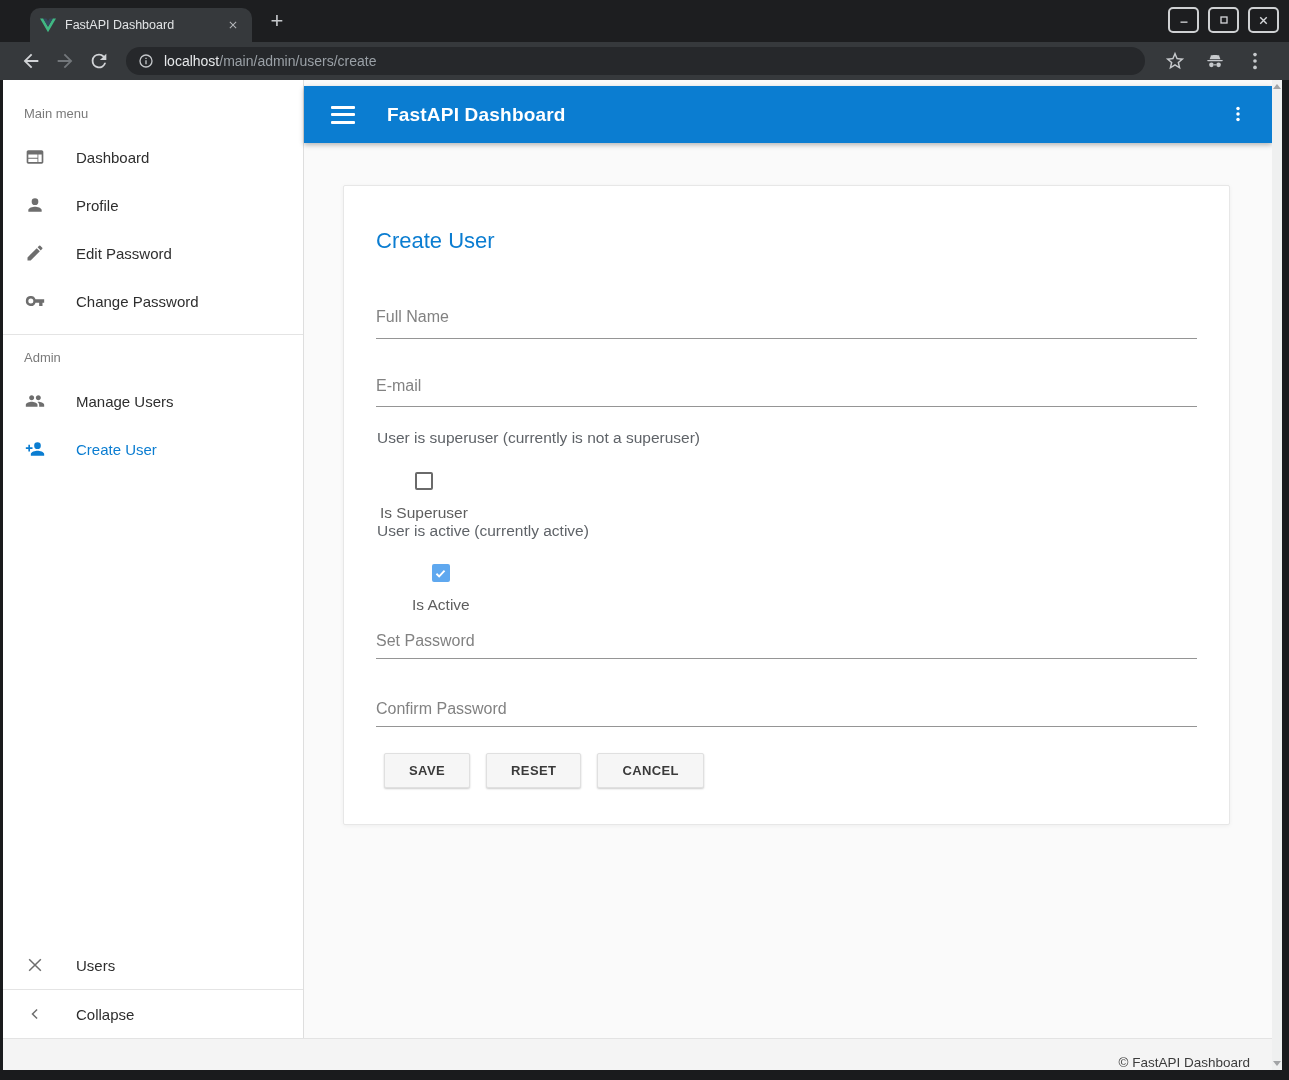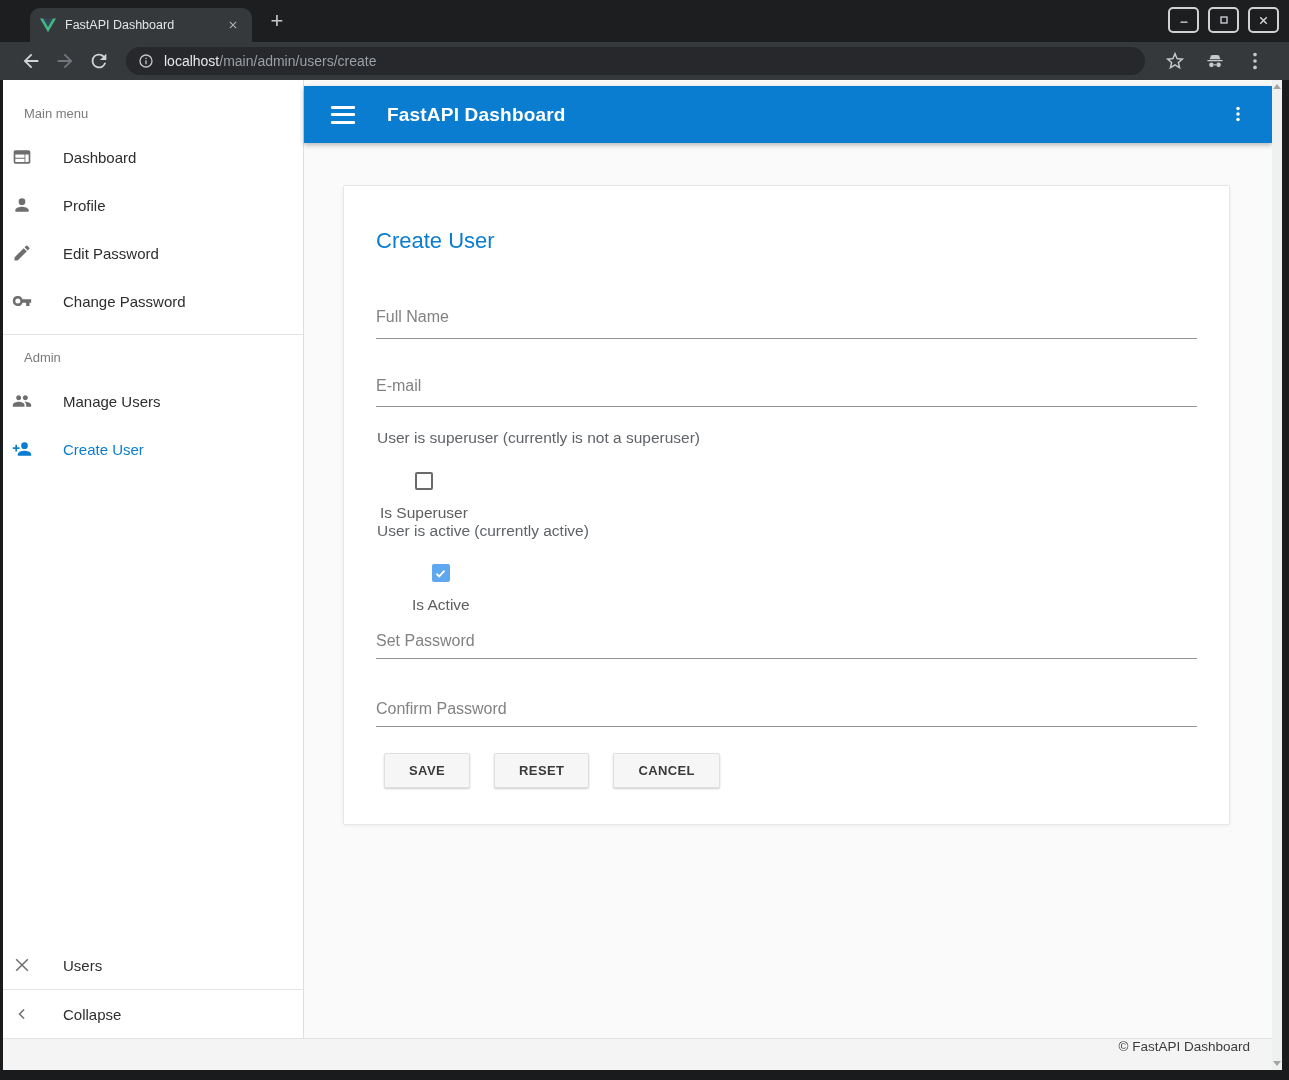--- a/index.html
+++ b/index.html
@@ -52,21 +52,21 @@
   }
 
   
   .sidebar {
     position:absolute; left:0; top:0; width:301px; height:958px;
     background:#ffffff; border-right:1px solid #dedede;
     display:flex; flex-direction:column;
   }
   .side-label { margin:26px 12px 12px 21px; font-size:13px; color:#7a7a7a; }
   .side-label.admin { margin-top:15px; }
-  .side-item { height:48px; flex:none; display:flex; align-items:center; padding-left:9px; cursor:pointer; }
+  .side-item { height:48px; flex:none; display:flex; align-items:center; padding-left:22px; cursor:pointer; }
   .side-icn { width:20px; height:20px; color:#6e6e6e; flex:none; }
   .side-txt { margin-left:31px; font-size:15px; color:#2e2e2e; }
   .side-item.active .side-icn { color:var(--primary-blue,#0b7dd1); }
   .side-item.active .side-txt { color:var(--primary-blue,#0b7dd1); }
   .side-divider { border:none; border-top:1px solid #e4e4e4; margin-top:9px; }
   .side-divider.bottom { margin-top:0; }
   .side-spacer { flex:1; }
 
   
   .app-header {
@@ -98,35 +98,35 @@
   .hint1 { top:243px; } .hint2 { top:336px; }
   .chkrow { position:absolute; left:36px; display:flex; align-items:center; gap:14px; cursor:pointer;flex-direction:column; }
   .chk1 { top:286px; } .chk2 { top:378px;margin-left:32px; }
   .chkbox { width:18px; height:18px; border:2px solid #6a6a6a; border-radius:2px; background:#fff; flex:none; }
   .chkbox.checked {
     background:var(--checkbox-checked,#5fa8ef);
     border-color:var(--checkbox-checked,#5fa8ef);
     display:flex; align-items:center; justify-content:center; color:#fff;
   }
   .chklabel { font-size:15.5px; color:#5e5e5e; }
-  .btnrow { position:absolute; left:40px; top:567px; display:flex; gap:24px; }
+  .btnrow { position:absolute; left:40px; top:567px; display:flex; gap:16px; }
   .btn {
     height:35px; padding:0 24px;
     background:#f6f6f6; border:1px solid #e0e0e0; border-radius:2px;
     box-shadow:0 1px 2px rgba(0,0,0,.2);
     font-family:"Liberation Sans", sans-serif;
     font-size:13px; font-weight:700; color:#3a3a3a; letter-spacing:.4px;
     display:flex; align-items:center; cursor:pointer;
   }
 
   
   .footer {
     position:absolute; left:0; top:958px; width:1269px; height:32px;
     background:#f4f4f4; border-top:1px solid #e3e3e3;
-    display:flex; align-items:flex-start; justify-content:flex-end;
+    display:flex; align-items:flex-end; justify-content:flex-end;
     padding-right:22px; font-size:13.5px; color:#3c3c3c;
   }
 
   
   .scrollbar {
     position:absolute; right:0; top:0; width:10px; height:990px;
     background:#eff0f0; display:flex; flex-direction:column;
     justify-content:space-between; align-items:center; padding:4px 0;
   }
   .sb-arrow-up { width:0; height:0; border-left:4px solid transparent; border-right:4px solid transparent; border-bottom:5px solid #a2a4a6; }

